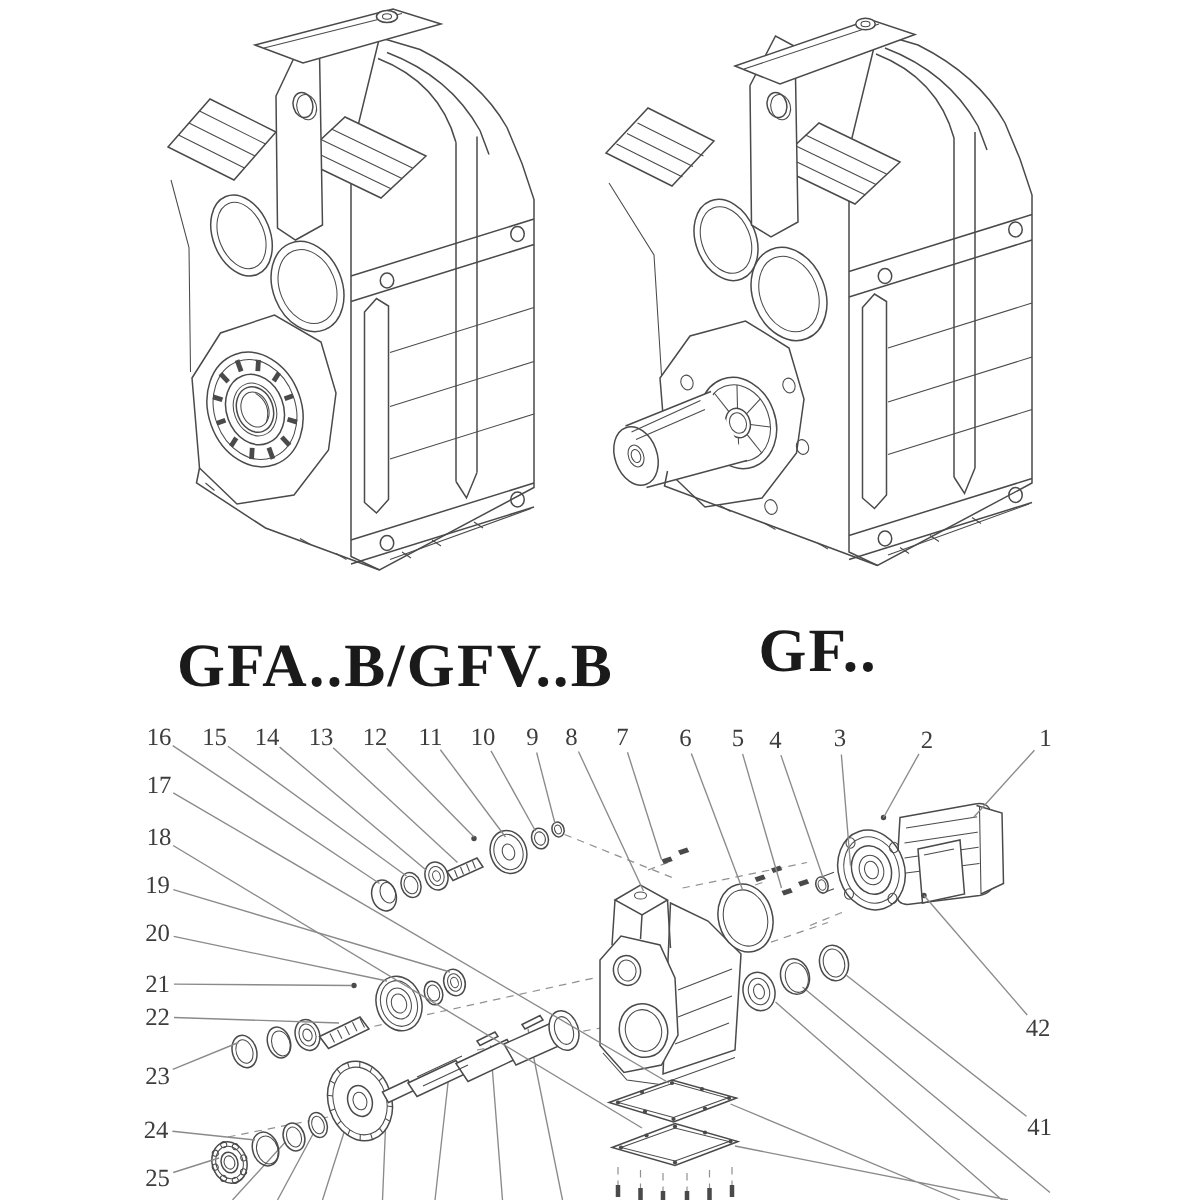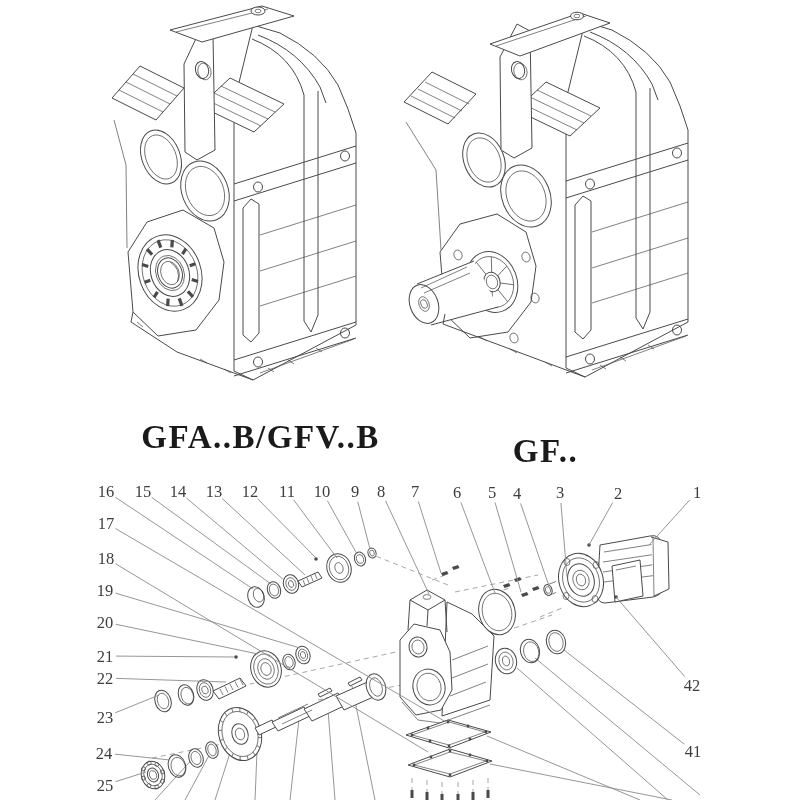--- a/index.html
+++ b/index.html
@@ -1,23 +1,23 @@
 <!DOCTYPE html>
 <html><head>
 <meta charset="utf-8">
 <style>
   html,body{margin:0;padding:0;}
   body{width:800px;height:800px;background:#ffffff;position:relative;overflow:hidden;
        font-family:"Liberation Serif", serif;}
   #canvas{position:absolute;left:0;top:0;}
   .model-label{position:absolute;font-weight:bold;color:#1a1a1a;
-       font-family:"Liberation Serif", serif;font-size:33px;letter-spacing:1.5px;
+       font-family:"Liberation Serif", serif;font-size:41px;letter-spacing:1.5px;
        text-align:center;white-space:nowrap;}
   #label-left{left:118px;top:419px;width:285px;}
-  #label-right{left:468px;top:433px;width:155px;}
+  #label-right{left:468px;top:409px;width:155px;}
   svg text.callout{font-family:"Liberation Serif", serif;font-size:16.5px;fill:#3d3d3d;}
   .ln{stroke:#4a4a4a;fill:none;stroke-width:1;}
   .lnw{stroke:#4a4a4a;fill:#ffffff;stroke-width:1;}
   .lnt{stroke:#4a4a4a;fill:none;stroke-width:.7;}
   .dash{stroke:#909090;stroke-width:.8;fill:none;stroke-dasharray:5 4;}
   .leader{stroke:#8a8a8a;stroke-width:.9;}
 </style>
 </head>
 <body>
 

